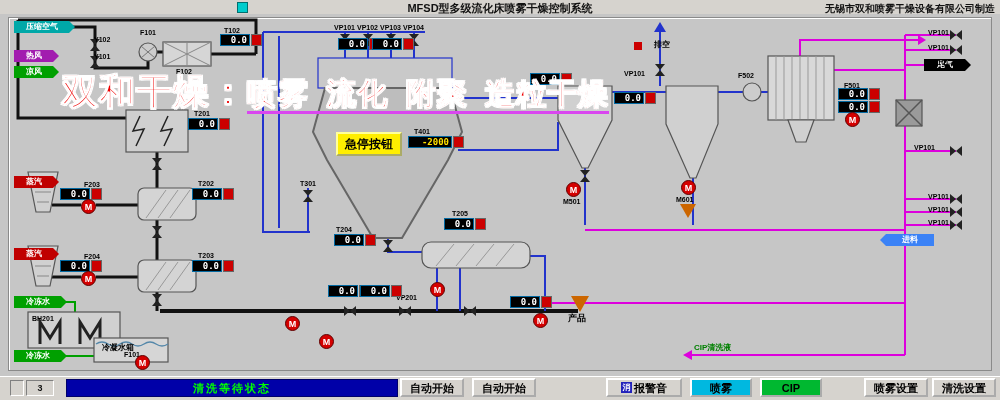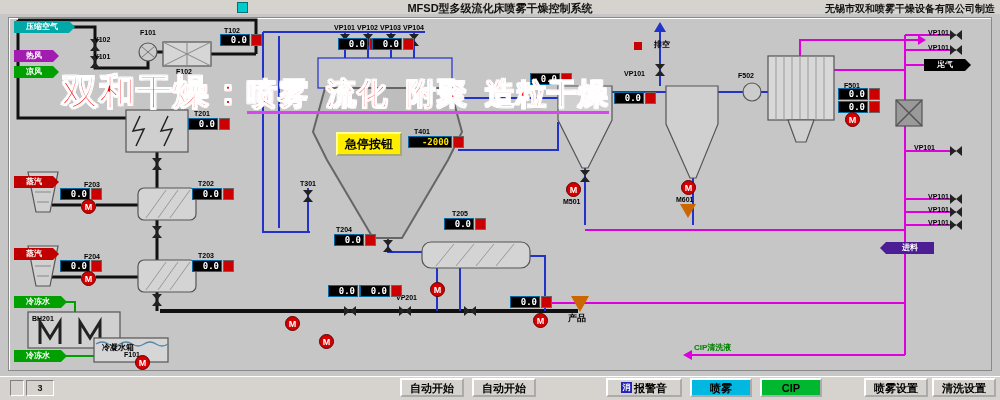--- a/index.html
+++ b/index.html
@@ -144,21 +144,21 @@
 
 <div id="overlays">
     <div class="flow" style="left: 14px; top: 21px; width: 56px; background: rgb(0, 168, 168);">压缩空气</div>
     <div class="flow" style="left: 14px; top: 50px; width: 40px; background: #a21caf;">热风</div>
     <div class="flow" style="left: 14px; top: 66px; width: 40px; background: rgb(0, 160, 0);">凉风</div>
     <div class="flow" style="left: 14px; top: 176px; width: 40px; background: rgb(192, 0, 0);">蒸汽</div>
     <div class="flow" style="left: 14px; top: 248px; width: 40px; background: rgb(192, 0, 0);">蒸汽</div>
     <div class="flow" style="left: 14px; top: 296px; width: 48px; background: rgb(0, 160, 0);">冷冻水</div>
     <div class="flow" style="left: 14px; top: 350px; width: 48px; background: rgb(0, 160, 0);">冷冻水</div>
     <div class="flow" style="left: 924px; top: 34px; width: 42px; background: #000000; margin-top: 25px;">尾气</div>
-    <div class="flow" style="left: 880px; top: 242px; width: 48px; background: #4c1d95; clip-path: polygon(6px 0px, 100% 0px, 100% 100%, 6px 100%, 0px 50%); padding-right: 0px; padding-left: 6px;">进料</div>
+    <div class="flow" style="left: 880px; top: 234px; width: 48px; background: #3b82f6; clip-path: polygon(6px 0px, 100% 0px, 100% 100%, 6px 100%, 0px 50%); padding-right: 0px; padding-left: 6px;">进料</div>
     <div class="tag" style="left: 94px; top: 36px;">Y102</div>
     <div class="tag" style="left: 94px; top: 53px;">Y101</div>
     <div class="tag" style="left: 140px; top: 29px;">F101</div>
     <div class="tag" style="left: 176px; top: 68px;">F102</div>
     <div class="tag" style="left: 224px; top: 27px;">T102</div>
     <div class="tag" style="left: 194px; top: 110px;">T201</div>
     <div class="tag" style="left: 198px; top: 180px;">T202</div>
     <div class="tag" style="left: 198px; top: 252px;">T203</div>
     <div class="tag" style="left: 84px; top: 181px;">F203</div>
     <div class="tag" style="left: 84px; top: 253px;">F204</div>
@@ -281,20 +281,21 @@
 
 <div id="titlebar">
   <span class="tb-icon"></span>
   <div class="tb-title">MFSD型多级流化床喷雾干燥控制系统</div>
   <div class="tb-company">无锡市双和喷雾干燥设备有限公司制造</div>
 </div>
 
 <div id="statusbar">
   <div id="mini-box" class="sunken"></div>
   <div id="counter" class="sunken">3</div>
+  <div id="status-msg">清洗等待状态</div>
   <div id="button-row">
       <button class="hmi-btn" style="left: 400px; width: 64px;">
         <span>自动开始</span>
       </button>
       <button class="hmi-btn" style="left: 472px; width: 64px;">
         <span>自动开始</span>
       </button>
       <button class="hmi-btn" style="left: 606px; width: 76px;">
         <span class="btn-ic" style="background: rgb(34, 34, 187);">消</span>
         <span>报警音</span>

